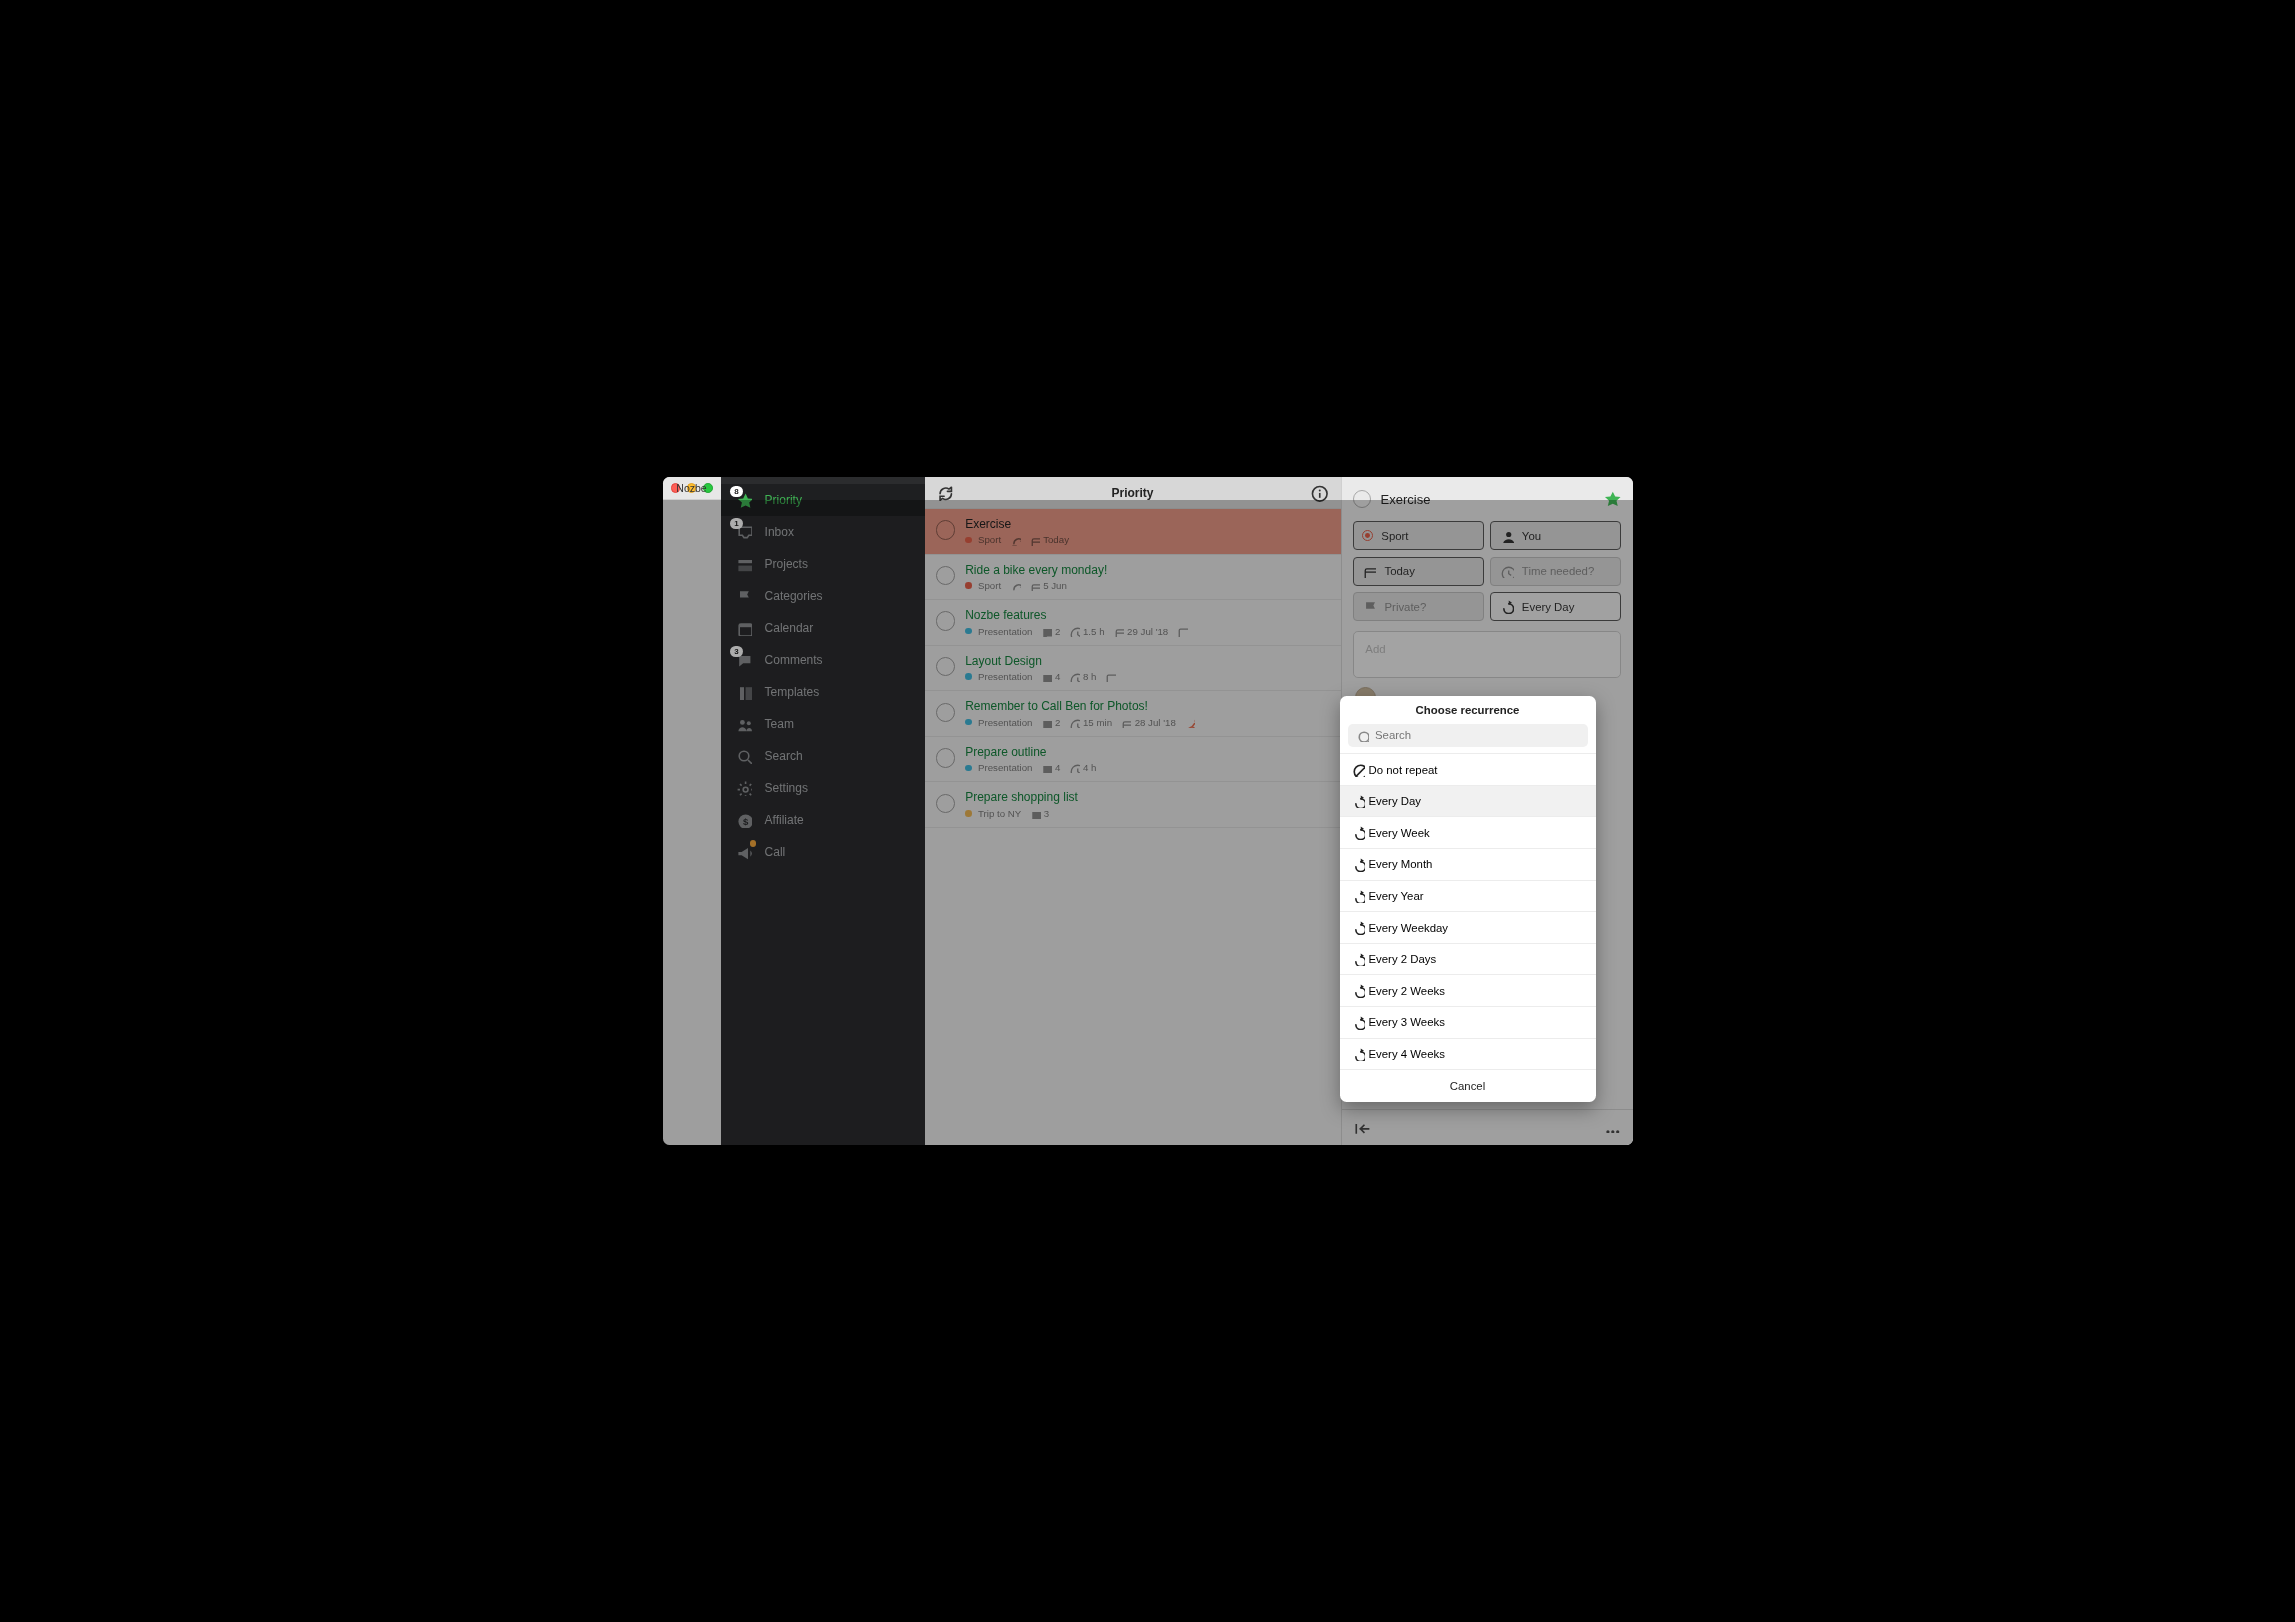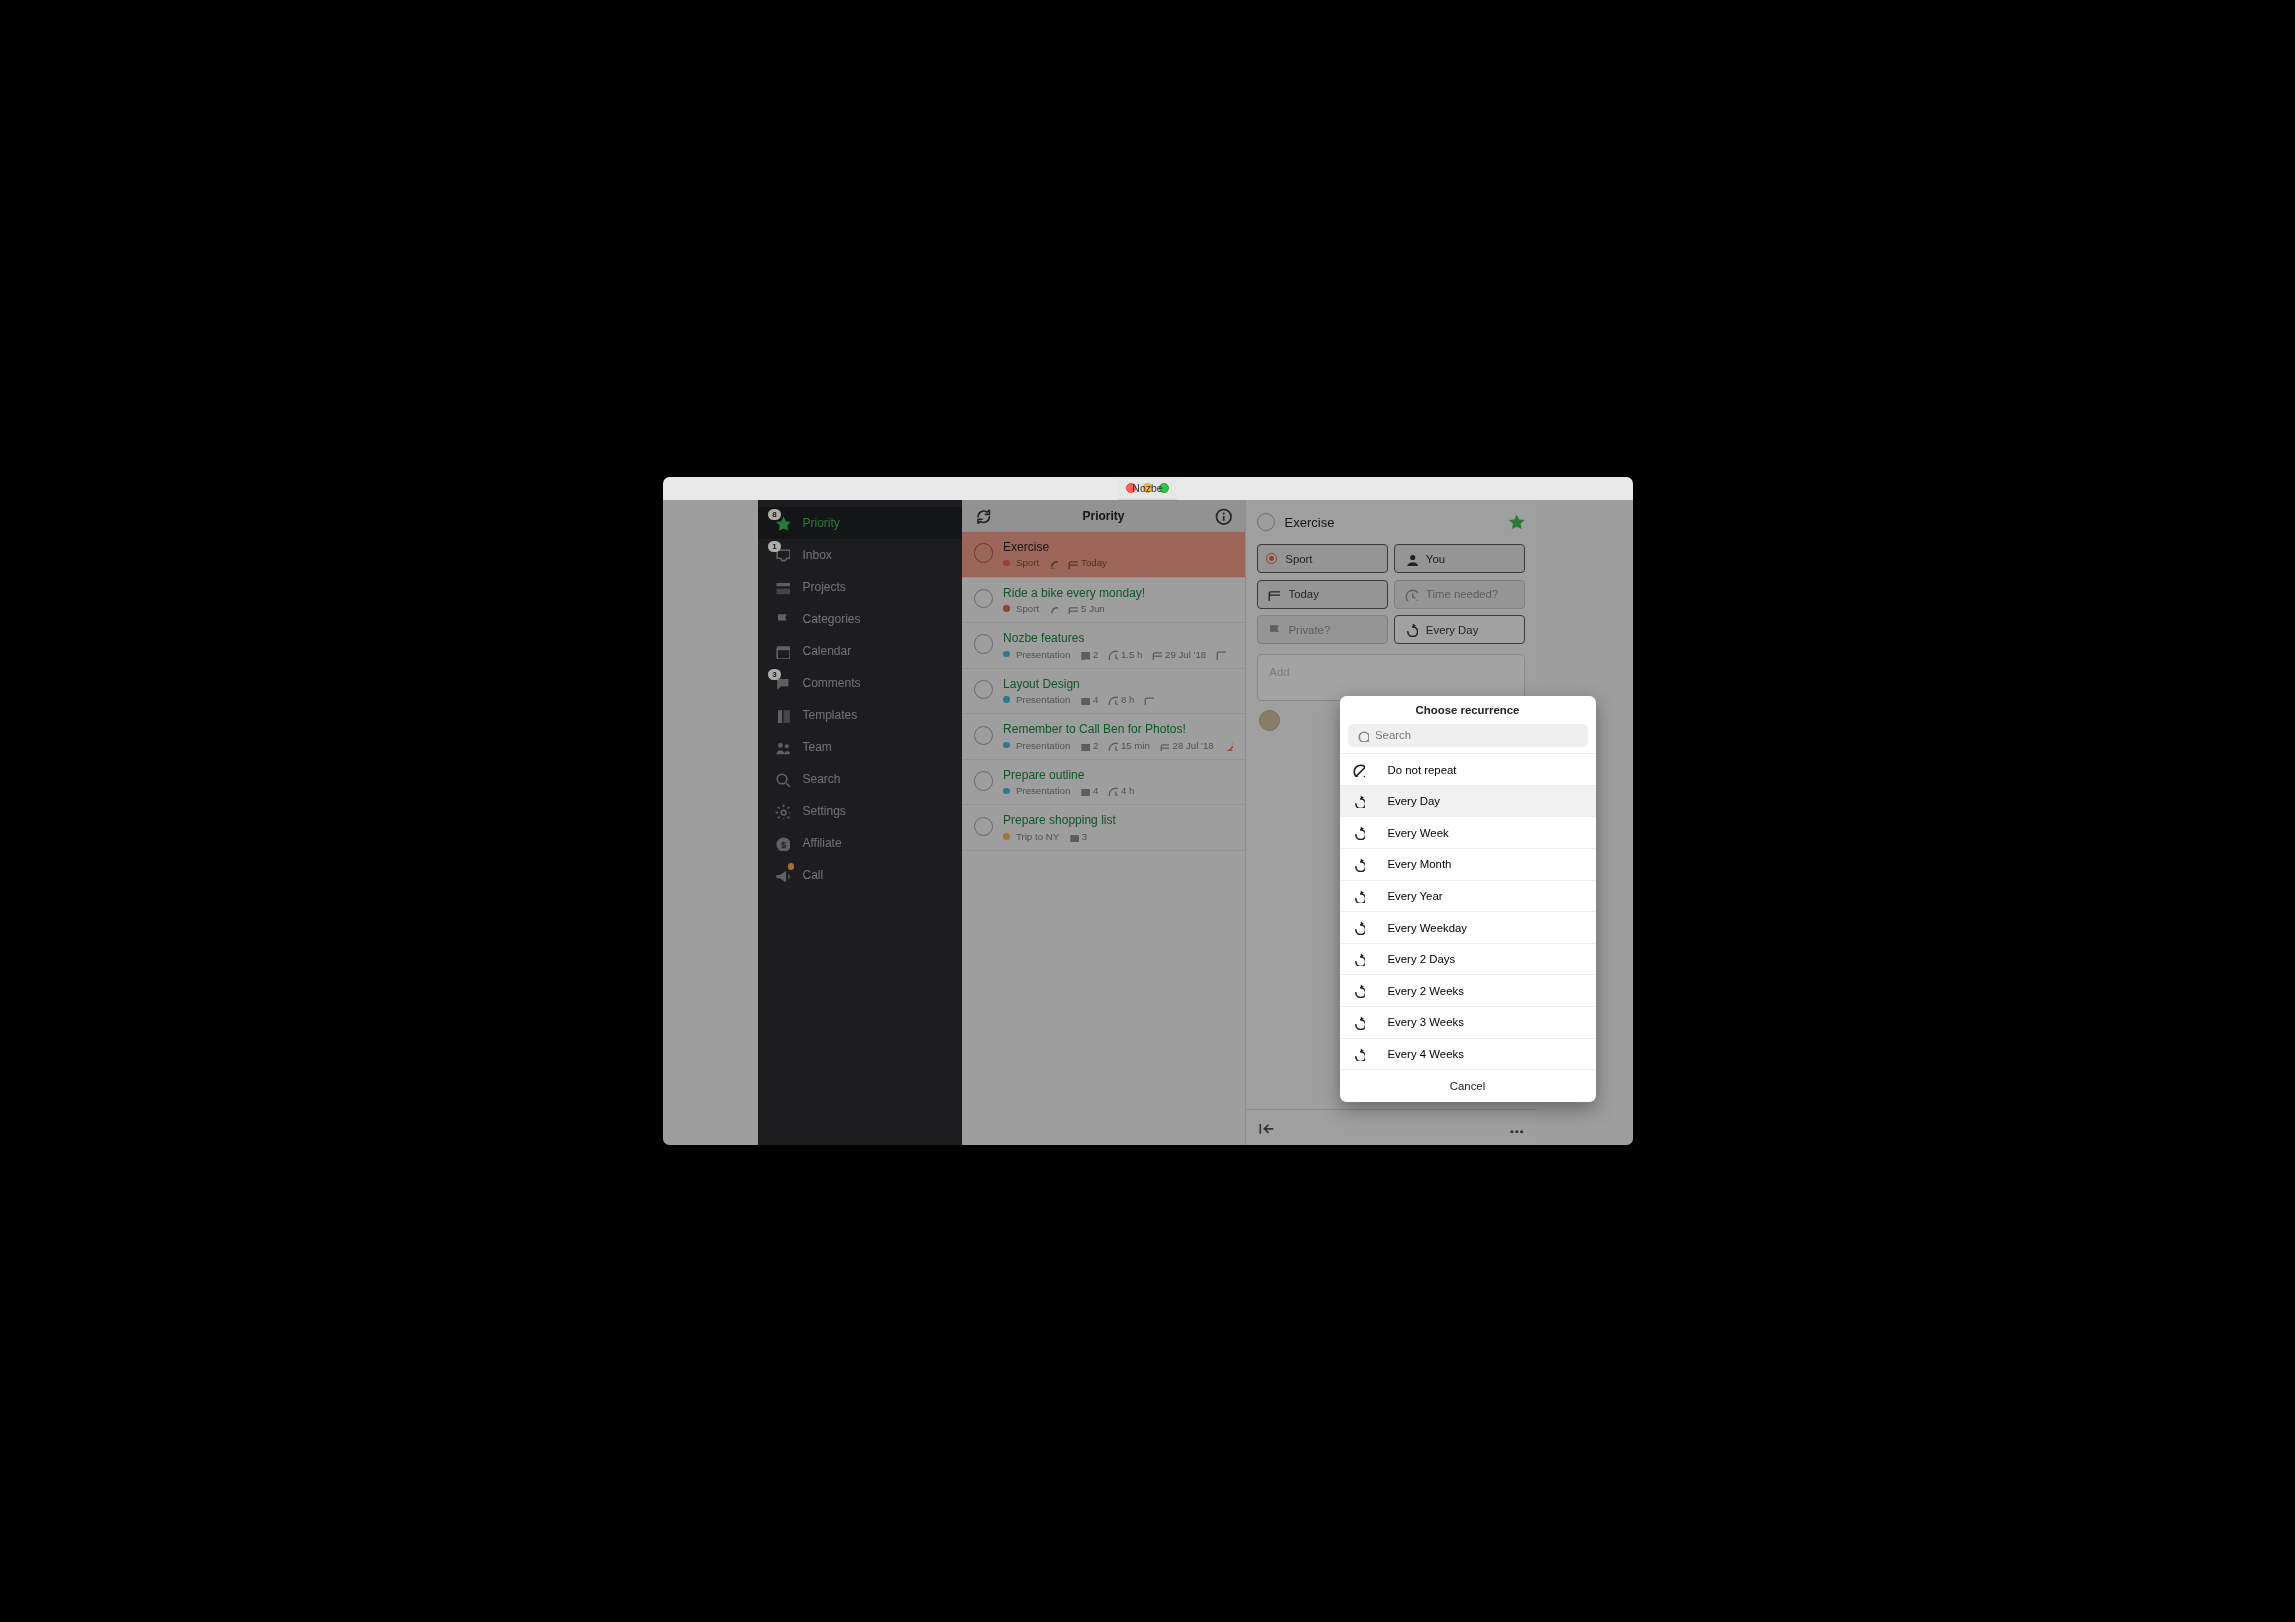--- a/index.html
+++ b/index.html
@@ -8,22 +8,21 @@
 
   .window {
     width: 970px;
     height: 668px;
     background: #e9e9e9;
     border-radius: 6.5px;
     overflow: hidden;
     position: relative;
     box-shadow: 0 8px 32px rgba(0,0,0,.6);
     display: flex;
-    flex-direction: column;
-    align-items: center;
+    flex-direction: row;
   }
 
   .titlebar {
     height: 23px;
     background: #e7e7e7;
     border-bottom: 0.8px solid #d0d0d0;
     display: flex;
     align-items: center;
     padding: 0 8px;
     position: relative;
@@ -180,21 +179,21 @@
     margin:0 8px 6.5px;
     background:#f0f0f0; border-radius:4.9px;
     display:flex; align-items:center; gap:6.5px; padding:4.9px 8px;
     color:#888;
   }
   .popover-search input{
     flex:1; border:none; outline:none; background:transparent; font-size:11.4px; color:#333;
   }
   .popover-list { max-height: 333px; overflow:auto;}
   .pop-item{
-    display:flex; align-items:center; gap:22px;
+    display:flex; align-items:center; gap:3px;
     padding:8px 11.4px;
     border-top:0.8px solid #ececec;
     cursor:pointer;
   }
   .pop-item.selected{ background:#f1f1f1;}
   .pop-item .pic{ width:14.6px; display:flex; justify-content:center; color:#222;}
   .popover-cancel{
     border-top:0.8px solid #ececec;
     text-align:center; padding:10px 0; cursor:pointer; color:#222;
   }

